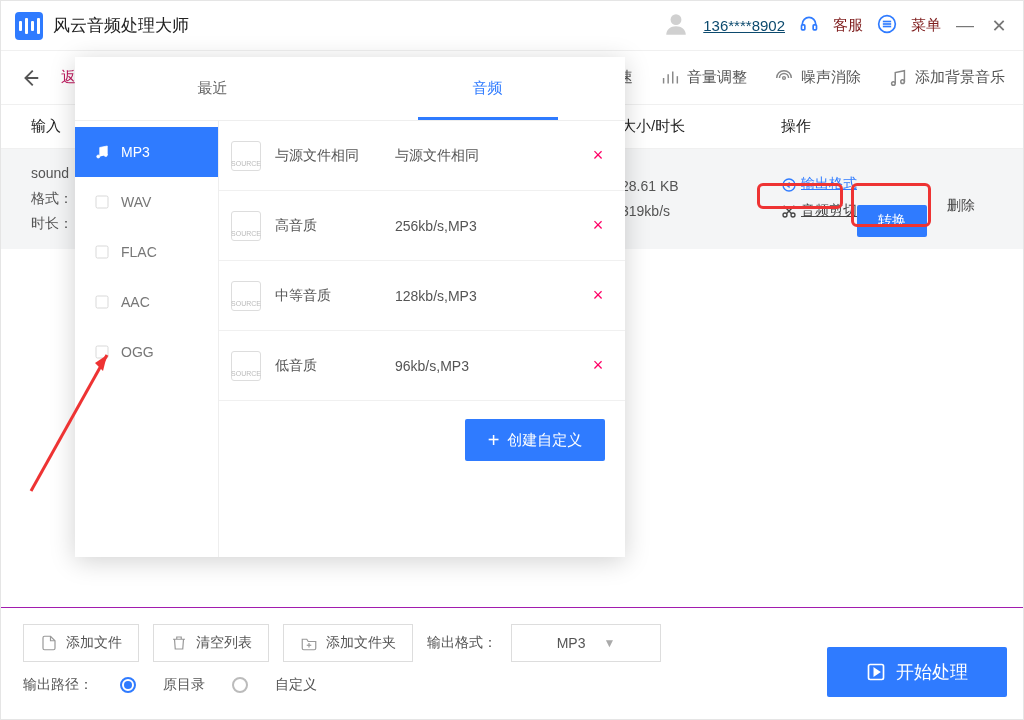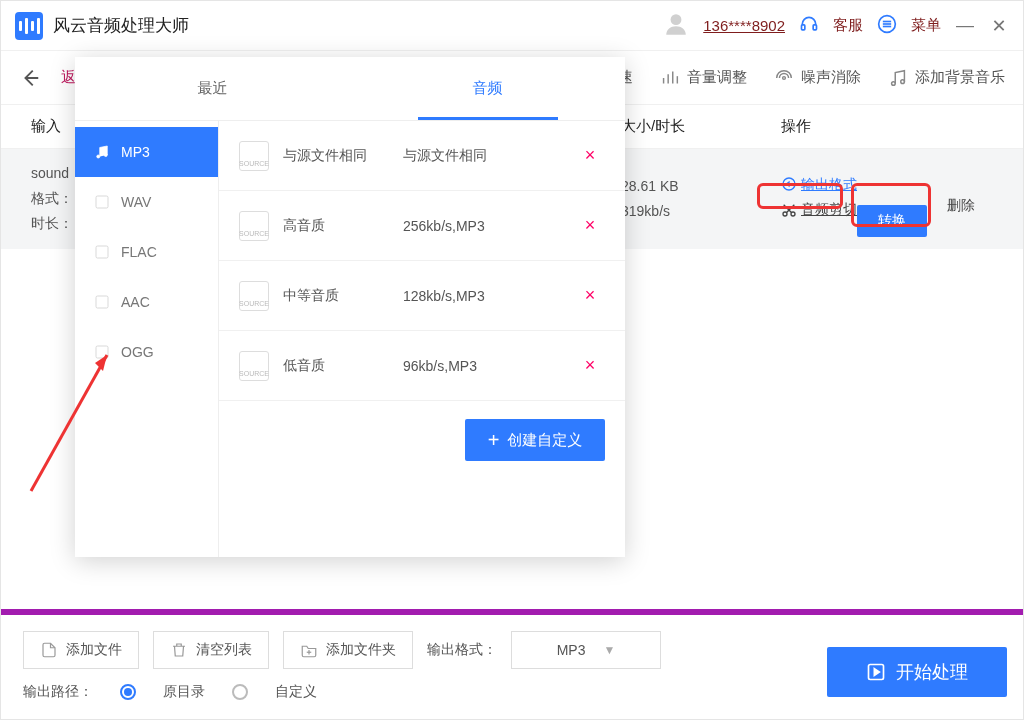--- a/index.html
+++ b/index.html
@@ -5,66 +5,66 @@
 * { margin:0; padding:0; box-sizing:border-box; font-family:"Microsoft YaHei","PingFang SC",Arial,sans-serif; }
 body { width:1024px; height:720px; background:#fff; position:relative; overflow:hidden; border:1px solid #e5e5e5;}
 .titlebar { height:50px; display:flex; align-items:center; padding:0 14px; border-bottom:1px solid #f0f0f0;}
 .logo { width:28px; height:28px; background:#2f7bff; border-radius:4px; display:flex; align-items:center; justify-content:center; margin-right:10px;}
 .logo-bars { display:flex; gap:3px; align-items:center;}
 .logo-bars span { width:3px; background:#fff; border-radius:1px;}
 .logo-bars span:nth-child(1){height:10px}.logo-bars span:nth-child(2){height:16px}.logo-bars span:nth-child(3){height:10px}.logo-bars span:nth-child(4){height:16px}
 .app-title { font-size:17px; color:#222; }
 .titlebar-right { margin-left:auto; display:flex; align-items:center; gap:14px; color:#555;}
 .avatar-icon svg{width:26px;height:26px;fill:#d0d0d0;}
-.phone { color:#7f1d1d; text-decoration:underline; font-size:15px;}
+.phone { color:#0c4a6e; text-decoration:underline; font-size:15px;}
 .headset svg{width:20px;height:20px;fill:none;stroke:#2f7bff;stroke-width:2;}
 .menu-icon svg{width:20px;height:20px;fill:none;stroke:#2f7bff;stroke-width:2;}
 .txt15{font-size:15px;color:#7f1d1d}
 .win-btn{width:20px;text-align:center;color:#777;font-size:18px;cursor:pointer}
 .toolbar { height:54px; display:flex; align-items:center; padding:0 18px; gap:20px; border-bottom:1px solid #f0f0f0;}
 .back { display:flex; align-items:center; gap:20px; color:#be185d; font-size:15px;}
 .back svg{width:22px;height:22px;stroke:#555;fill:none;stroke-width:2}
 .tool-item{display:flex;align-items:center;gap:6px;color:#555;font-size:15px}
 .tool-item svg{width:22px;height:22px;fill:none;stroke:#888;stroke-width:1.6}
 .toolbar-right{margin-left:auto;display:flex;gap:26px}
 .columns{height:44px;display:flex;align-items:center;padding:0 30px;color:#222;font-size:15px;font-weight:500;border-bottom:1px solid #f0f0f0}
 .col1{width:590px}.col2{width:160px}.col3{flex:1}
 .row{display:flex;align-items:center;padding:12px 30px;background:#f4f5f6;color:#555;font-size:14px}
 .row .c1{width:590px;line-height:1.8}
 .row .c2{width:160px;line-height:1.8}
 .row .c3{flex:1;position:relative}
-.link-out{display:inline-flex;align-items:flex-start;gap:4px;color:#2f7bff;text-decoration:underline;font-size:14px}
+.link-out{display:inline-flex;align-items:flex-end;gap:4px;color:#2f7bff;text-decoration:underline;font-size:14px}
 .scissors{display:inline-flex;align-items:center;gap:4px;color:#444;text-decoration:underline;font-size:14px;margin-top:6px}
 .red-box{position:absolute;border:3px solid #e33;border-radius:6px}
 .rb1{left:756px;top:182px;width:86px;height:26px}
 .rb2{left:850px;top:182px;width:80px;height:44px}
 .rb3{left:814px;top:630px;width:196px;height:56px}
 .convert-btn{position:absolute;left:856px;top:204px;width:70px;height:32px;background:#2f7bff;color:#fff;font-size:14px;display:flex;align-items:center;justify-content:center;border-radius:2px}
 .delete-t{position:absolute;left:946px;top:196px;color:#444;font-size:14px}
 .popup{position:absolute;left:74px;top:56px;width:550px;height:500px;background:#fff;box-shadow:0 4px 24px rgba(0,0,0,.18);display:flex;flex-direction:column}
 .popup-tabs{height:64px;display:flex;border-bottom:1px solid #eee}
 .ptab{flex:1;display:flex;align-items:center;justify-content:center;font-size:15px;color:#666;position:relative}
 .ptab.active{color:#2f7bff}
 .ptab.active::after{content:"";position:absolute;bottom:0;left:50%;transform:translateX(-50%);width:140px;height:3px;background:#2f7bff}
 .popup-body{flex:1;display:flex}
 .fmt-list{width:144px;border-right:1px solid #eee;padding-top:6px}
 .fmt{height:50px;display:flex;align-items:center;gap:10px;padding-left:18px;color:#777;font-size:14px}
 .fmt.active{background:#2f7bff;color:#fff}
 .fmt svg{width:18px;height:18px}
 .fmt.active svg{fill:#fff;stroke:#fff}
 .fmt:not(.active) svg{fill:#ccc;stroke:#ccc}
 .q-list{flex:1}
-.q-row{height:70px;display:flex;align-items:center;border-bottom:1px solid #f0f0f0;padding:0 20px}
+.q-row{height:70px;display:flex;align-items:center;border-bottom:1px solid #f0f0f0;padding:0 12px}
 .q-ic{width:30px;height:30px;border:1px solid #ddd;border-radius:3px;margin-right:14px;display:flex;align-items:end;justify-content:center;padding-bottom:3px}
 .q-ic span{font-size:7px;color:#bbb}
 .q-name{width:120px;color:#555;font-size:14px}
 .q-spec{flex:1;color:#555;font-size:14px}
 .q-x{color:#f06;font-size:18px;width:30px;text-align:center}
 .create-btn{margin:18px 20px 0 auto;width:140px;height:42px;background:#2f7bff;color:#fff;display:flex;align-items:center;justify-content:center;gap:8px;font-size:15px;border-radius:2px}
-.bottom{position:absolute;left:0;bottom:0;width:100%;padding:16px 22px 18px;border-top:6px solid #a21caf;background:#fff}
+.bottom{position:absolute;left:0;bottom:0;width:100%;padding:16px 22px 25px;border-top:1px solid #a21caf;background:#fff}
 .brow1{display:flex;align-items:center;gap:14px}
 .ghost-btn{height:38px;border:1px solid #ddd;display:flex;align-items:center;gap:8px;padding:0 16px;color:#555;font-size:14px;background:#fff}
 .ghost-btn svg{width:18px;height:18px;fill:none;stroke:#999;stroke-width:1.6}
 .of-label{color:#555;font-size:14px}
 .select{width:150px;height:38px;border:1px solid #ddd;display:flex;align-items:center;justify-content:center;gap:18px;color:#555;font-size:14px}
 .select .chev{color:#aaa;font-size:12px}
 .start-btn{position:absolute;right:16px;bottom:22px;width:180px;height:50px;background:#2f7bff;color:#fff;display:flex;align-items:center;justify-content:center;gap:10px;font-size:18px;border-radius:2px}
 .start-btn svg{width:20px;height:20px;fill:none;stroke:#fff;stroke-width:2}
 .brow2{margin-top:14px;display:flex;align-items:center;gap:27px;color:#555;font-size:14px}
 .radio{width:16px;height:16px;border-radius:50%;border:2px solid #2f7bff;display:inline-flex;align-items:center;justify-content:center}

